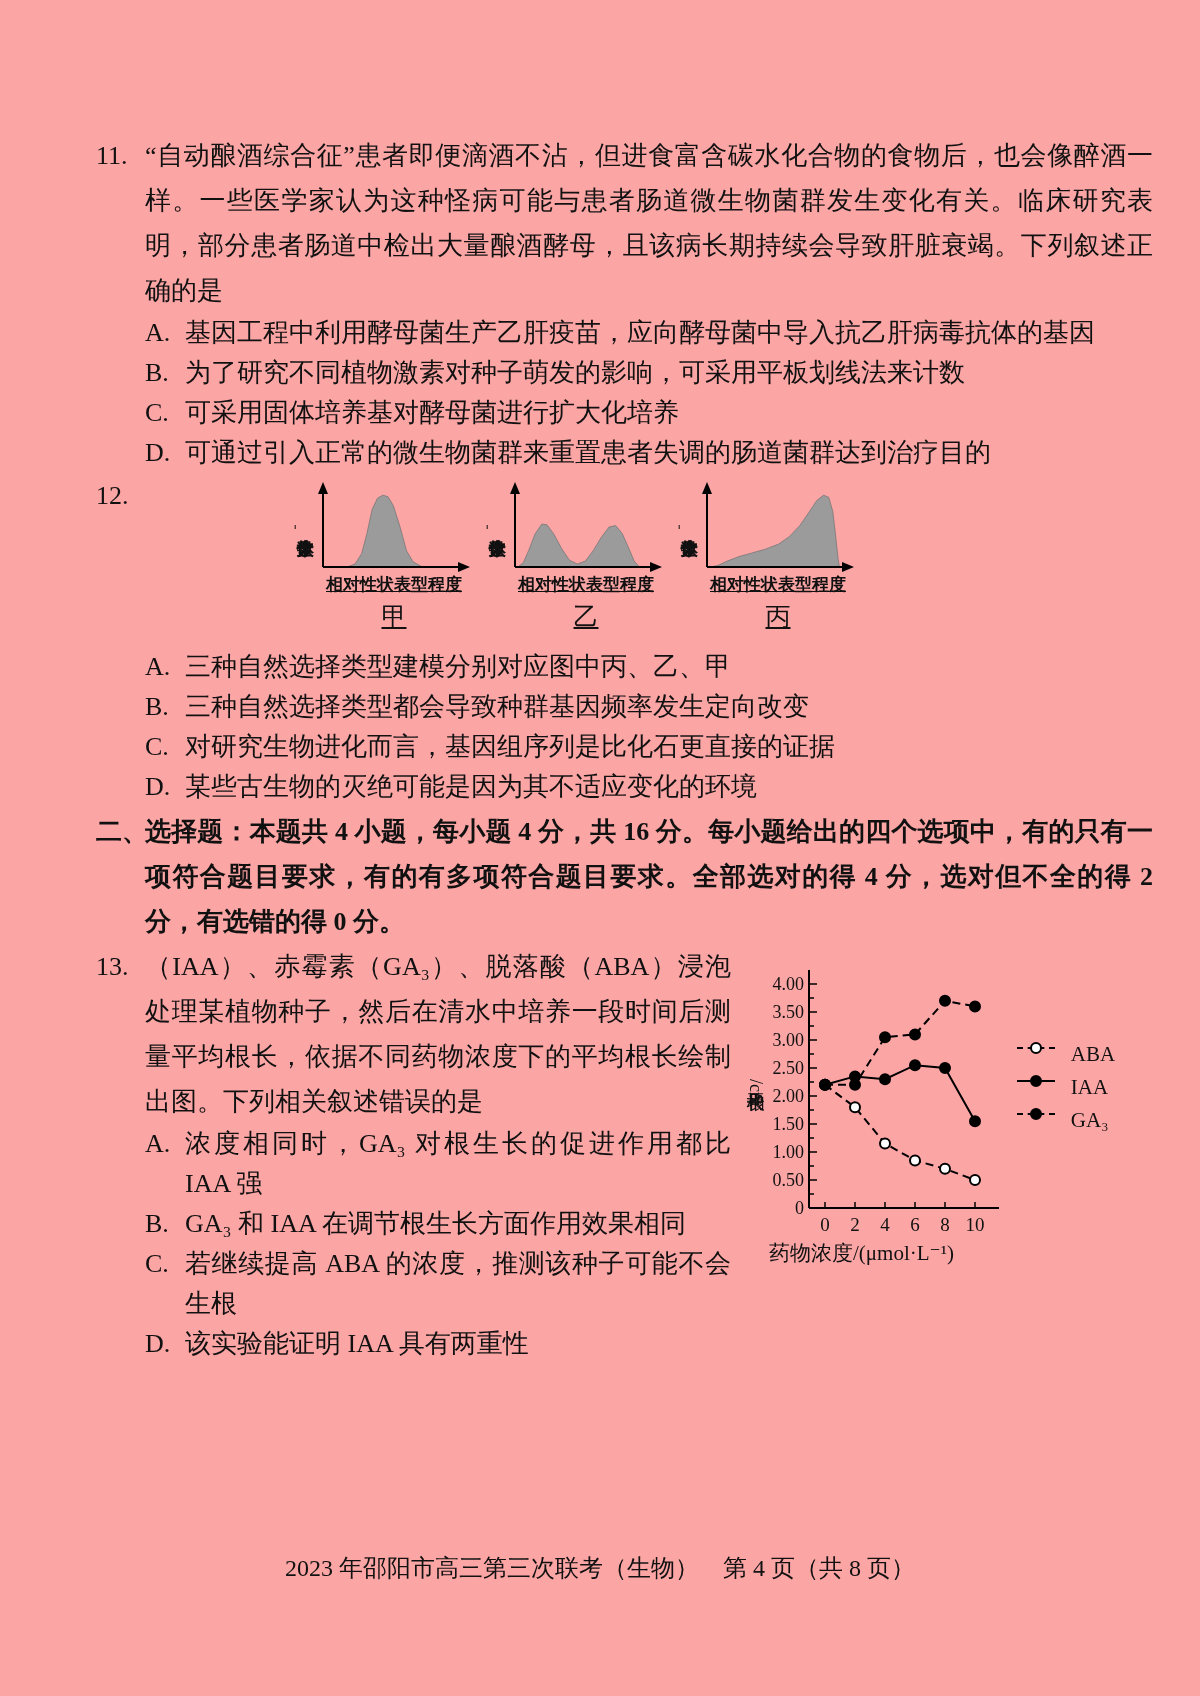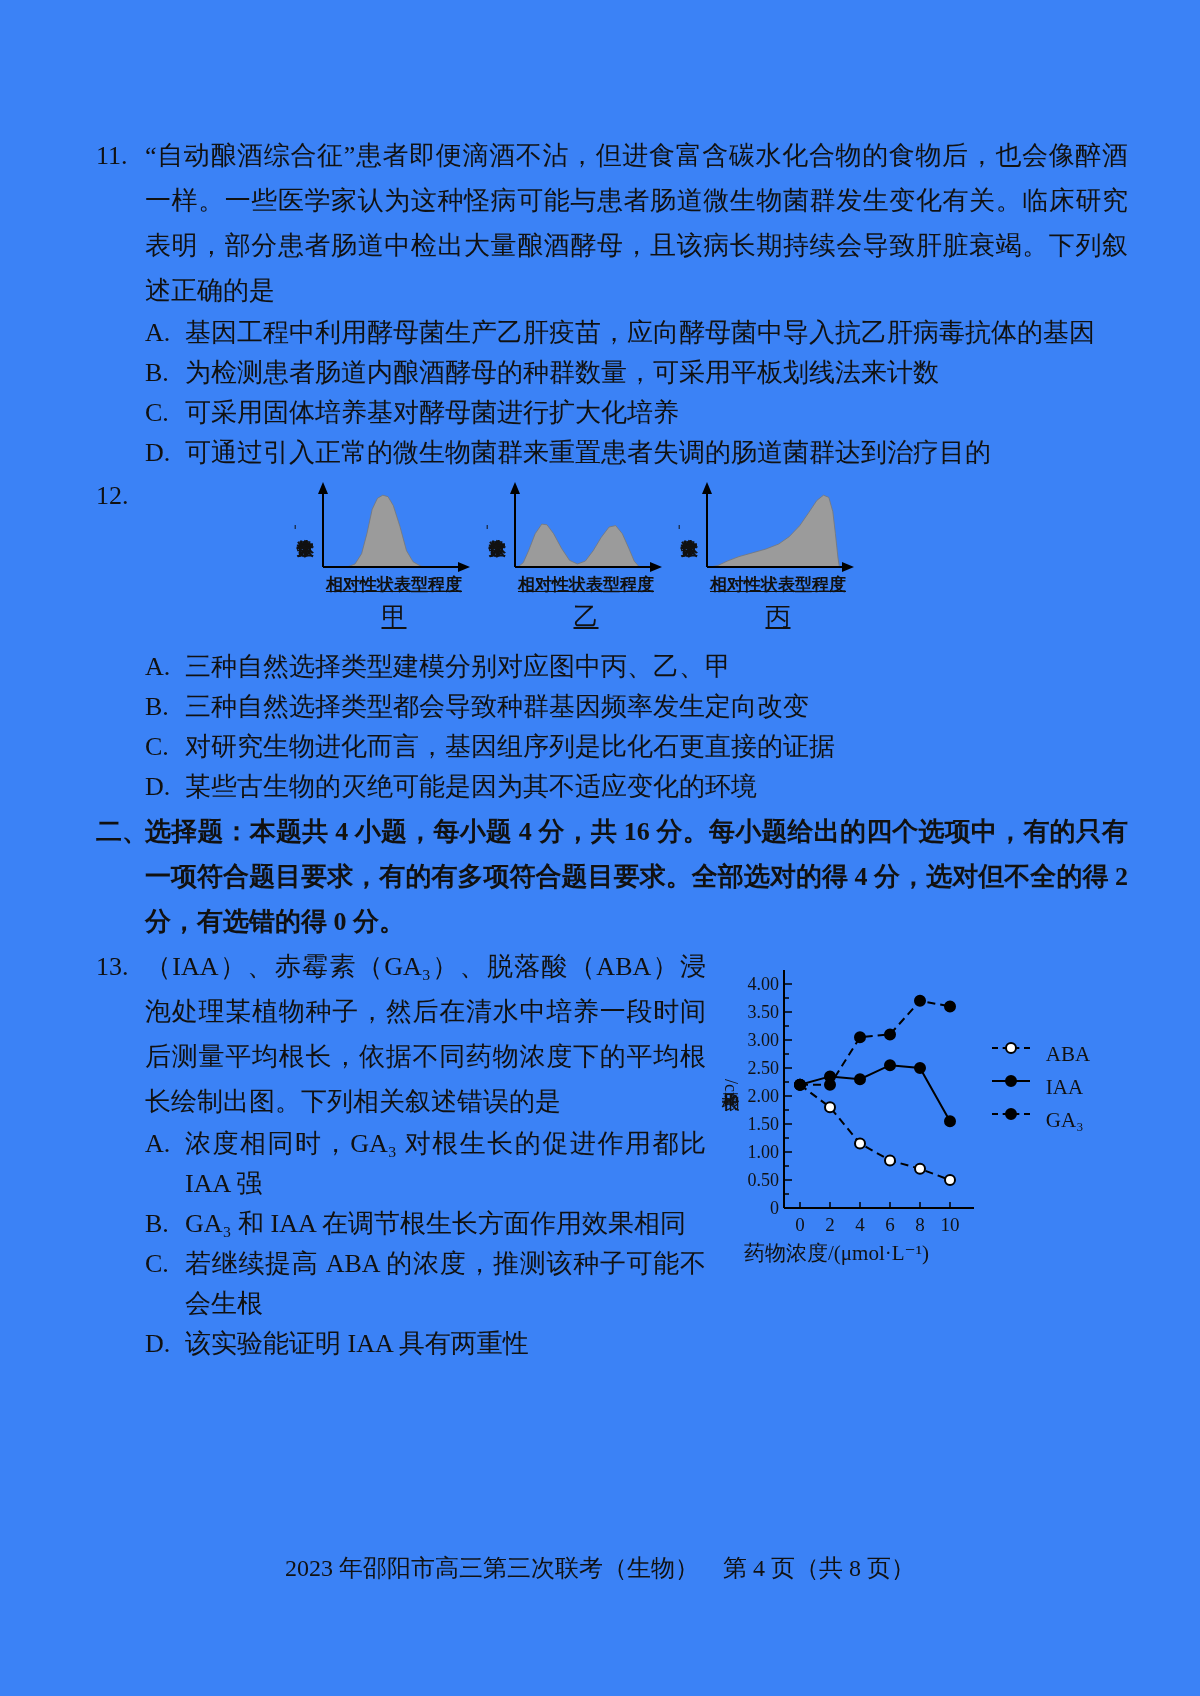--- a/index.html
+++ b/index.html
@@ -1,22 +1,22 @@
 <!DOCTYPE html>
 <html><head>
 <meta charset="utf-8">
 <style>
   html,body{margin:0;padding:0;background:#e8e8e8;}
   .page{
     position:relative;
     width:1200px;height:1696px;
     margin:0 auto;
-    background:#3b82f6;
+    background:#fca5a5;
     box-sizing:border-box;
-    padding:133px 72px 0 96px;
+    padding:133px 47px 0 96px;
     font-family:"Liberation Serif","DejaVu Serif",serif;
     color:#111;
     font-size:26px;
   }
   
   .qrow{display:flex;}
   .qnum{flex:none;width:49px;line-height:45px;}
   .qbody{flex:1;min-width:0;}
   .stem{text-align:justify;line-height:45px;}
   .opt{display:flex;line-height:40px;}
@@ -77,21 +77,21 @@
   <section class="qrow">
     <span class="qnum">11.</span>
     <div class="qbody">
       <div class="stem">“自动酿酒综合征”患者即便滴酒不沾，但进食富含碳水化合物的食物后，也会像醉酒一样。一些医学家认为这种怪病可能与患者肠道微生物菌群发生变化有关。临床研究表明，部分患者肠道中检出大量酿酒酵母，且该病长期持续会导致肝脏衰竭。下列叙述正确的是</div>
       <div class="opt">
         <span class="letter">A.</span>
         <span class="otext">基因工程中利用酵母菌生产乙肝疫苗，应向酵母菌中导入抗乙肝病毒抗体的基因</span>
       </div>
       <div class="opt">
         <span class="letter">B.</span>
-        <span class="otext">为检测患者肠道内酿酒酵母的种群数量，可采用平板划线法来计数</span>
+        <span class="otext">为了研究不同植物激素对种子萌发的影响，可采用平板划线法来计数</span>
       </div>
       <div class="opt">
         <span class="letter">C.</span>
         <span class="otext">可采用固体培养基对酵母菌进行扩大化培养</span>
       </div>
       <div class="opt">
         <span class="letter">D.</span>
         <span class="otext">可通过引入正常的微生物菌群来重置患者失调的肠道菌群达到治疗目的</span>
       </div>
     </div>

